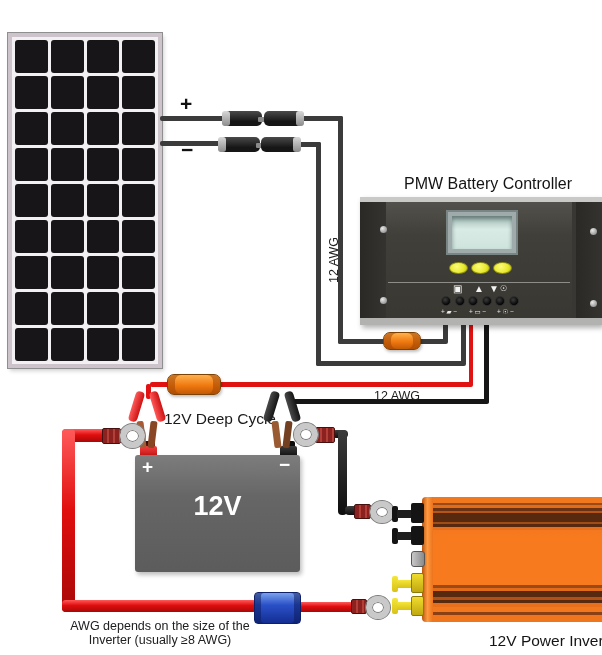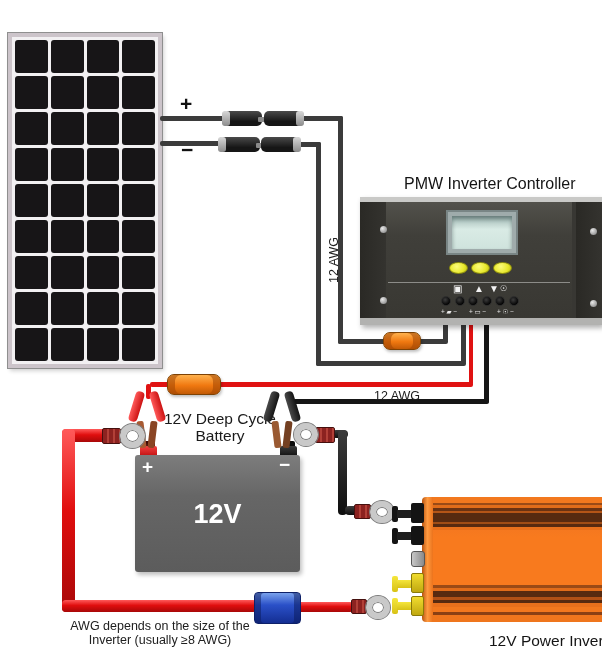--- a/index.html
+++ b/index.html
@@ -77,21 +77,21 @@
   #ctl-divider{position:absolute;left:28px;top:85px;width:182px;height:1px;background:#8c8c88;}
   .ctl-ico{position:absolute;color:#f2f2f2;font-size:10px;line-height:10px;}
   .term{position:absolute;width:10px;height:10px;border-radius:50%;top:99px;
     background:radial-gradient(circle at 40% 35%,#3c3c3c,#050505 70%);border:1px solid #2c2c2c;box-sizing:border-box;}
   .term-lbl{position:absolute;top:111px;color:#e8e8e8;font-size:6.5px;line-height:7px;white-space:nowrap;}
 
   
   #battery{left:135px;top:455px;width:165px;height:117px;border-radius:3px;
     background:linear-gradient(180deg,#7d7d7d,#666 35%,#5c5c5c);box-shadow:2px 3px 4px rgba(0,0,0,.25);}
   .bat-sign{position:absolute;color:#fff;font-weight:bold;font-size:19px;line-height:19px;}
-  #bat-v{position:absolute;left:0;top:44px;width:165px;text-align:center;color:#fff;
+  #bat-v{position:absolute;left:0;top:36px;width:165px;text-align:center;color:#fff;
     font-weight:bold;font-size:27px;}
   .bat-post{position:absolute;width:17px;height:11px;border-radius:2px;}
   .bat-cap{position:absolute;width:11px;height:7px;border-radius:2px;}
 
   
   #inverter{left:422px;top:497px;width:180px;height:125px;}
   #inv-cap{position:absolute;left:0;top:0;width:12px;height:125px;border-radius:4px 0 0 4px;
     background:linear-gradient(90deg,#b85410,#ff9a40 45%,#e86c16);}
   #inv-body{position:absolute;left:11px;top:0;width:169px;height:125px;
     background:linear-gradient(180deg,
@@ -117,21 +117,21 @@
   .sign{font-weight:bold;font-size:21px;color:#111;}
   .awg{font-size:12.5px;color:#202020;}
   #note{left:57px;top:619px;width:206px;text-align:center;font-size:12.5px;line-height:14px;color:#202020;}
   #awg-vert{left:303px;top:253px;width:62px;text-align:center;transform:rotate(-90deg);}
 </style>
 </head>
 <body>
 
 <div id="stage">
 
-  <div class="txt title" id="ctl-title" style="left:404px;top:175px;">PMW Inverter Controller</div>
+  <div class="txt title" id="ctl-title" style="left:404px;top:175px;">PMW Battery Controller</div>
 
   <div class="abs" id="solar-panel">
     <div id="solar-grid">
         <div class="cell"></div>
         <div class="cell"></div>
         <div class="cell"></div>
         <div class="cell"></div>
         <div class="cell"></div>
         <div class="cell"></div>
         <div class="cell"></div>
@@ -249,21 +249,20 @@
     <div class="term-lbl" style="left:81px;"><span>+</span> <span>▰</span> <span>−</span></div>
     <div class="term-lbl" style="left:109px;"><span>+</span> <span>▭</span> <span>−</span></div>
     <div class="term-lbl" style="left:137px;"><span>+</span> <span>☉</span> <span>−</span></div>
   </div>
 
   <div class="txt awg" id="awg-vert">12 AWG</div>
   <div class="txt awg" style="left:374px;top:389px;">12 AWG</div>
 
   <div class="txt" style="left:160px;top:410px;width:120px;text-align:center;font-size:15.5px;line-height:17px;">
     <div>12V Deep Cycle</div>
-    <div>Battery</div>
   </div>
   <div class="bat-cap" style="left:144px;top:441px;background:#3a0808;"></div>
   <div class="bat-cap" style="left:284px;top:441px;background:#0c0c0c;"></div>
   <div class="bat-post" style="left:140px;top:446px;background:linear-gradient(180deg,#f04040,#c01010);"></div>
   <div class="bat-post" style="left:280px;top:446px;background:linear-gradient(180deg,#3a3a3a,#101010);"></div>
   <div class="abs" id="battery">
     <div class="bat-sign" style="left:7px;top:2px;">+</div>
     <div class="bat-sign" style="left:144px;top:0px;">−</div>
     <div id="bat-v">12V</div>
   </div>

